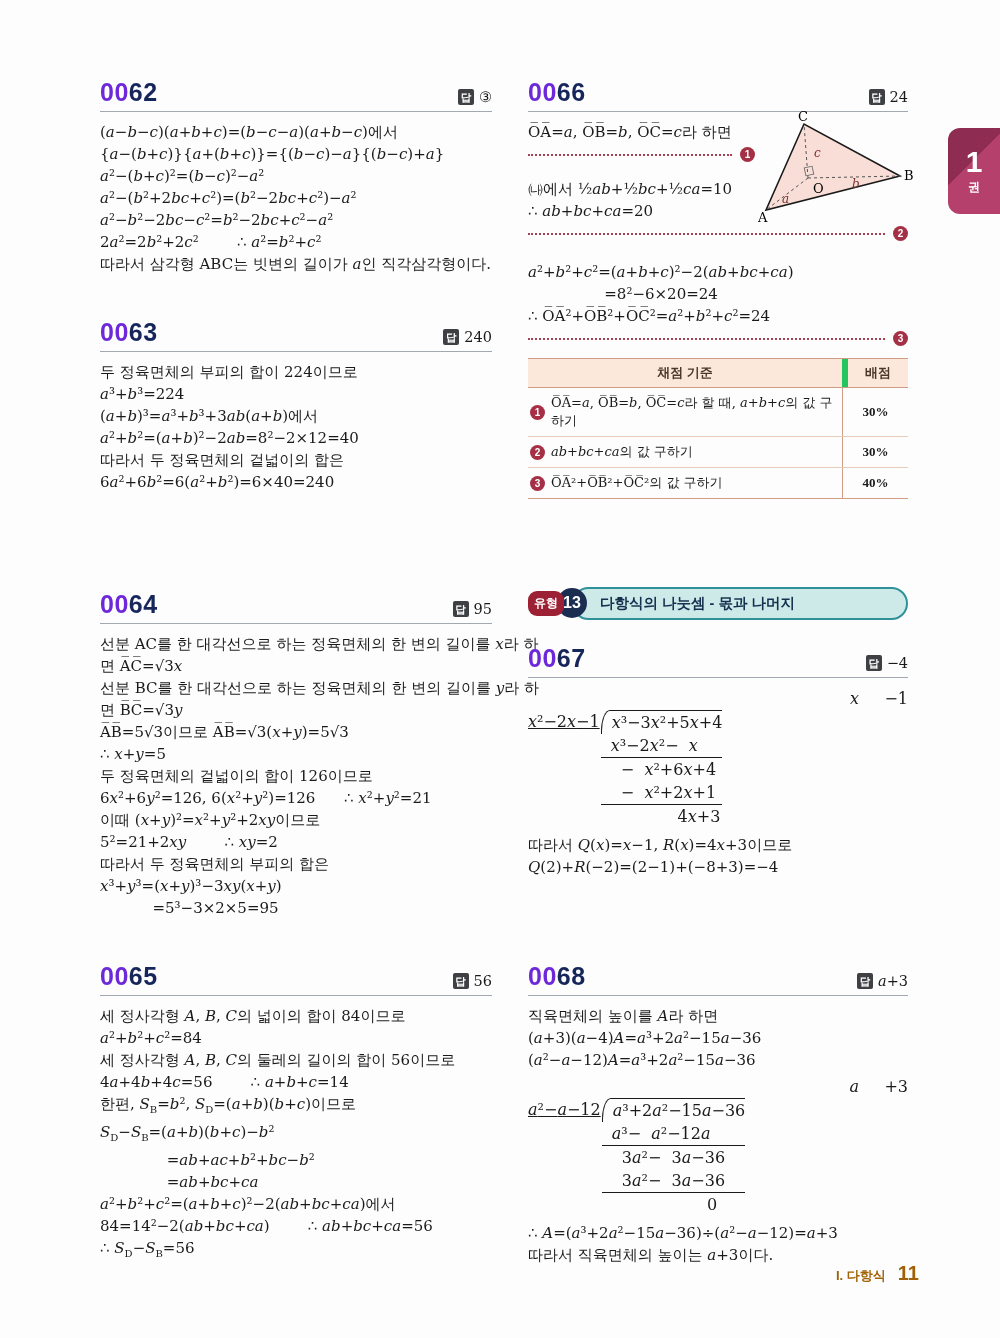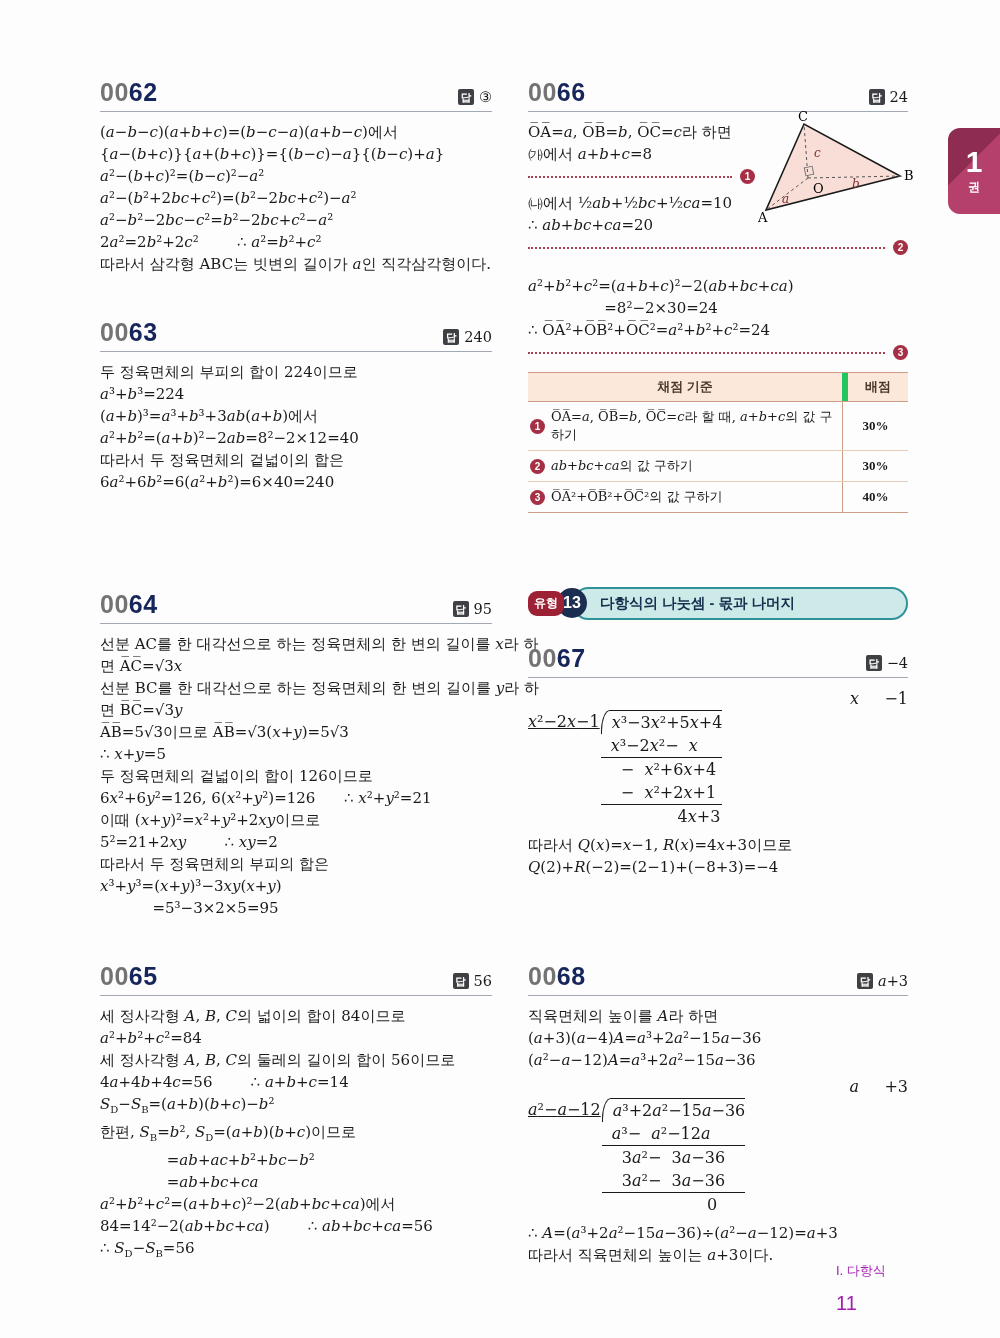--- a/index.html
+++ b/index.html
@@ -5,21 +5,21 @@
   html,body{margin:0;padding:0;}
   body{width:1000px;height:1338px;background:#fdfdfd;position:relative;overflow:hidden;
        font-family:"DejaVu Serif","Liberation Serif",serif;color:#1a1a1a;}
   .col{position:absolute;}
   .col-l{left:100px;top:80px;width:392px;}
   .col-r{left:528px;top:80px;width:380px;}
   .prob{position:absolute;left:0;width:100%;}
   .phead{display:flex;justify-content:space-between;align-items:flex-end;
          border-bottom:1.5px solid #a3a9b2;padding-bottom:6px;margin-bottom:9px;}
   .pnum{font-family:"Liberation Sans",sans-serif;font-weight:700;font-size:25px;color:#16265b;letter-spacing:.5px;line-height:1;}
-  .pnum .pre{color:#737373;}
+  .pnum .pre{color:#6d28d9;}
   .ans{display:flex;align-items:center;gap:5px;font-size:14.5px;}
   .ansb{width:16px;height:16px;background:#3f4043;color:#fff;border-radius:2px;flex:none;
         font-family:"Liberation Sans",sans-serif;font-size:10.5px;line-height:16px;text-align:center;font-weight:700;}
   .line{font-size:15px;line-height:22px;min-height:22px;white-space:pre;}
   .m i{font-style:italic;}
   sub{font-size:10px;}
   
   .dot{display:flex;align-items:center;gap:8px;height:23px;}
   .dot .ln{border-top:2.5px dotted #a84055;flex:1;height:0;}
   .dot .ln.short{flex:0 0 204px;}
@@ -60,21 +60,21 @@
   .fig{position:absolute;right:-8px;top:30px;width:158px;height:120px;}
   
   .tab{position:absolute;right:0;top:128px;width:52px;height:86px;border-radius:12px 0 0 12px;
        background:linear-gradient(135deg,#8e2d51 0%,#8e2d51 42%,#b5406b 42%,#b5406b 100%);
        color:#fff;display:flex;flex-direction:column;align-items:center;justify-content:center;
        font-family:"Liberation Sans",sans-serif;font-weight:700;}
   .tab .t1{font-size:30px;line-height:30px;}
   .tab .t2{font-size:12px;margin-top:2px;}
   
   .footer{position:absolute;left:836px;top:1262px;display:flex;align-items:baseline;gap:12px;
-          font-family:"Liberation Sans",sans-serif;font-weight:400;color:#a21caf;flex-direction:column;}
+          font-family:"Liberation Sans",sans-serif;font-weight:700;color:#a16207;}
   .footer .f1{font-size:13px;}
   .footer .f2{font-size:20px;}
 </style>
 </head>
 <body>
 
 <div class="col col-l">
 
   <div class="prob" style="top:0">
     <div class="phead">
@@ -137,22 +137,22 @@
       <div class="pnum"><span class="pre">00</span><span>65</span></div>
       <div class="ans">
           <span class="ansb">답</span>
           <span class="m">56</span>
         </div>
     </div>
     <div class="line m">세 정사각형 <i>A</i>, <i>B</i>, <i>C</i>의 넓이의 합이 84이므로</div>
     <div class="line m"><i>a</i>²+<i>b</i>²+<i>c</i>²=84</div>
     <div class="line m">세 정사각형 <i>A</i>, <i>B</i>, <i>C</i>의 둘레의 길이의 합이 56이므로</div>
     <div class="line m">4<i>a</i>+4<i>b</i>+4<i>c</i>=56        ∴ <i>a</i>+<i>b</i>+<i>c</i>=14</div>
+    <div class="line m">한편, <i>S</i><sub>B</sub>=<i>b</i>², <i>S</i><sub>D</sub>=(<i>a</i>+<i>b</i>)(<i>b</i>+<i>c</i>)이므로</div>
     <div class="line m"><i>S</i><sub>D</sub>−<i>S</i><sub>B</sub>=(<i>a</i>+<i>b</i>)(<i>b</i>+<i>c</i>)−<i>b</i>²</div>
-    <div class="line m">한편, <i>S</i><sub>B</sub>=<i>b</i>², <i>S</i><sub>D</sub>=(<i>a</i>+<i>b</i>)(<i>b</i>+<i>c</i>)이므로</div>
     <div class="line m">              =<i>ab</i>+<i>ac</i>+<i>b</i>²+<i>bc</i>−<i>b</i>²</div>
     <div class="line m">              =<i>ab</i>+<i>bc</i>+<i>ca</i></div>
     <div class="line m"><i>a</i>²+<i>b</i>²+<i>c</i>²=(<i>a</i>+<i>b</i>+<i>c</i>)²−2(<i>ab</i>+<i>bc</i>+<i>ca</i>)에서</div>
     <div class="line m">84=14²−2(<i>ab</i>+<i>bc</i>+<i>ca</i>)        ∴ <i>ab</i>+<i>bc</i>+<i>ca</i>=56</div>
     <div class="line m">∴ <i>S</i><sub>D</sub>−<i>S</i><sub>B</sub>=56</div>
   </div>
 </div>
 
 <div class="col col-r">
 
@@ -176,33 +176,32 @@
         <text x="146" y="70" font-size="13" font-family="DejaVu Serif, serif">B</text>
         <text x="0" y="112" font-size="13" font-family="DejaVu Serif, serif">A</text>
         <text x="55" y="83" font-size="13" font-family="DejaVu Serif, serif">O</text>
         <text x="24" y="93" font-size="12" font-style="italic" fill="#7a3030" font-family="DejaVu Serif, serif">a</text>
         <text x="94" y="78" font-size="12" font-style="italic" fill="#7a3030" font-family="DejaVu Serif, serif">b</text>
         <text x="56" y="47" font-size="12" font-style="italic" fill="#7a3030" font-family="DejaVu Serif, serif">c</text>
       </svg>
     </div>
 
     <div class="line m">O̅A̅=<i>a</i>, O̅B̅=<i>b</i>, O̅C̅=<i>c</i>라 하면</div>
-    <div class="line m">㈎에서 <i>a</i>+<i>b</i>+<i>c</i>=8</div>
     <div class="dot">
         <span class="ln short"></span>
         <span class="mk">1</span>
       </div>
-    <div class="line m" style="margin-top:4px">㈏에서 ½<i>ab</i>+½<i>bc</i>+½<i>ca</i>=10</div>
+    <div class="line m" style="margin-top:12px">㈏에서 ½<i>ab</i>+½<i>bc</i>+½<i>ca</i>=10</div>
     <div class="line m">∴ <i>ab</i>+<i>bc</i>+<i>ca</i>=20</div>
     <div class="dot">
         <span class="ln"></span>
         <span class="mk">2</span>
       </div>
     <div class="line m" style="margin-top:16px"><i>a</i>²+<i>b</i>²+<i>c</i>²=(<i>a</i>+<i>b</i>+<i>c</i>)²−2(<i>ab</i>+<i>bc</i>+<i>ca</i>)</div>
-    <div class="line m">                =8²−2×30=24</div>
+    <div class="line m">                =8²−6×20=24</div>
     <div class="line m">∴ O̅A̅²+O̅B̅²+O̅C̅²=<i>a</i>²+<i>b</i>²+<i>c</i>²=24</div>
     <div class="dot">
         <span class="ln"></span>
         <span class="mk">3</span>
       </div>
 
     <div class="tbl">
       <div class="trow th">
         <div>채점 기준</div>
         <div style="border-left:6px solid #22c55e">배점</div>

